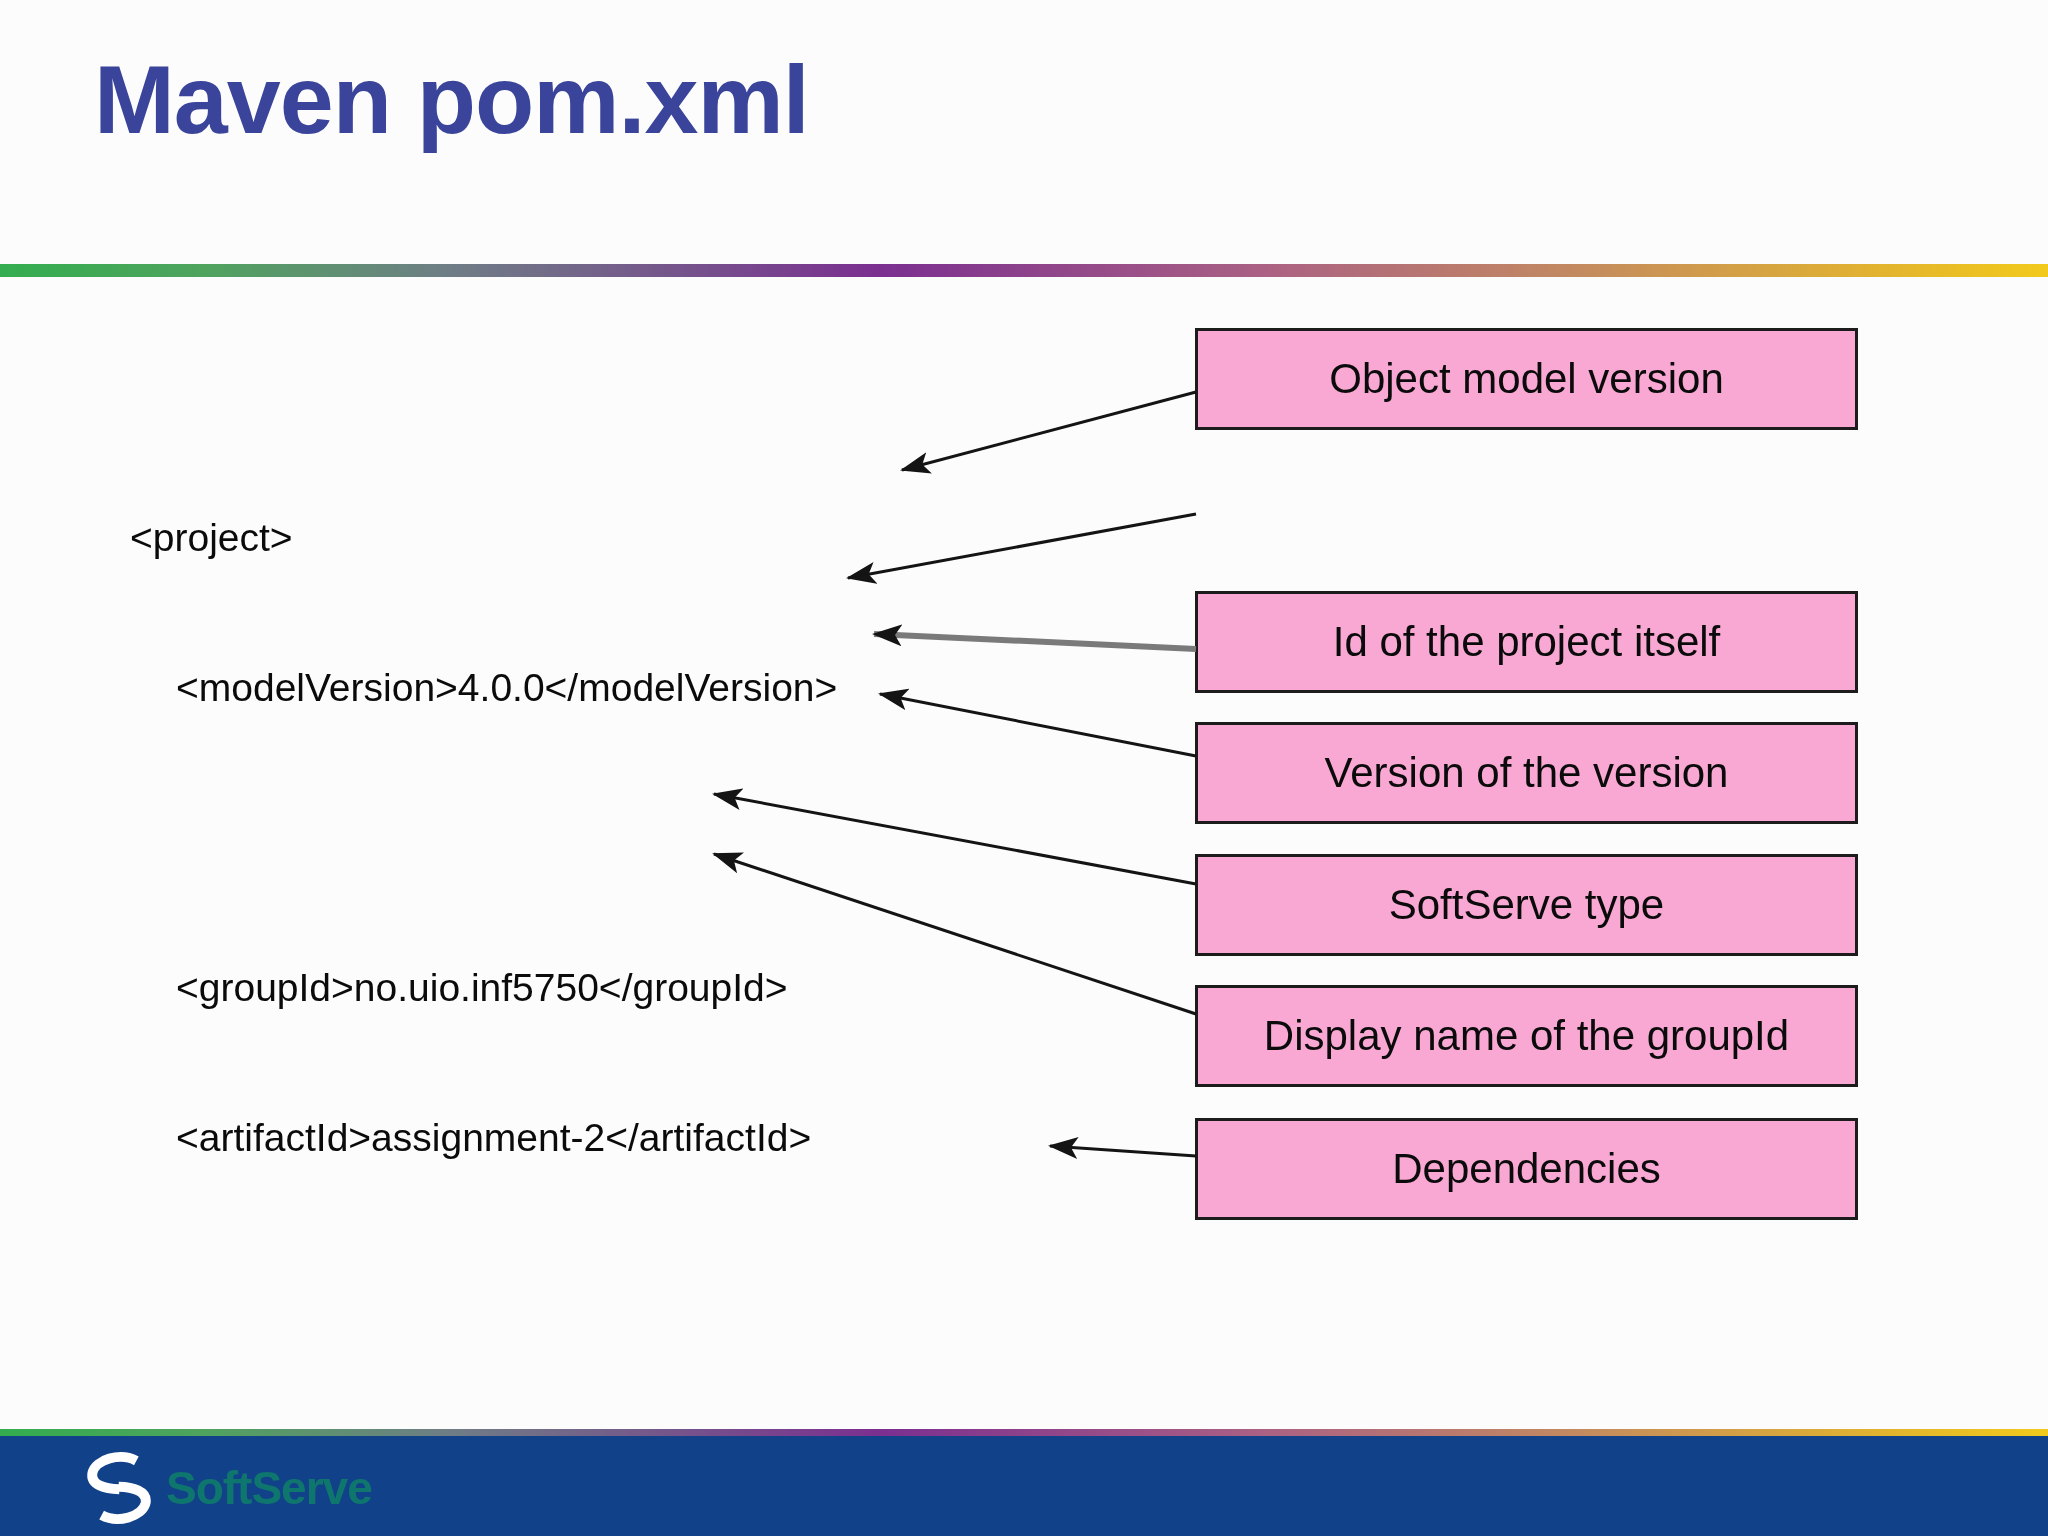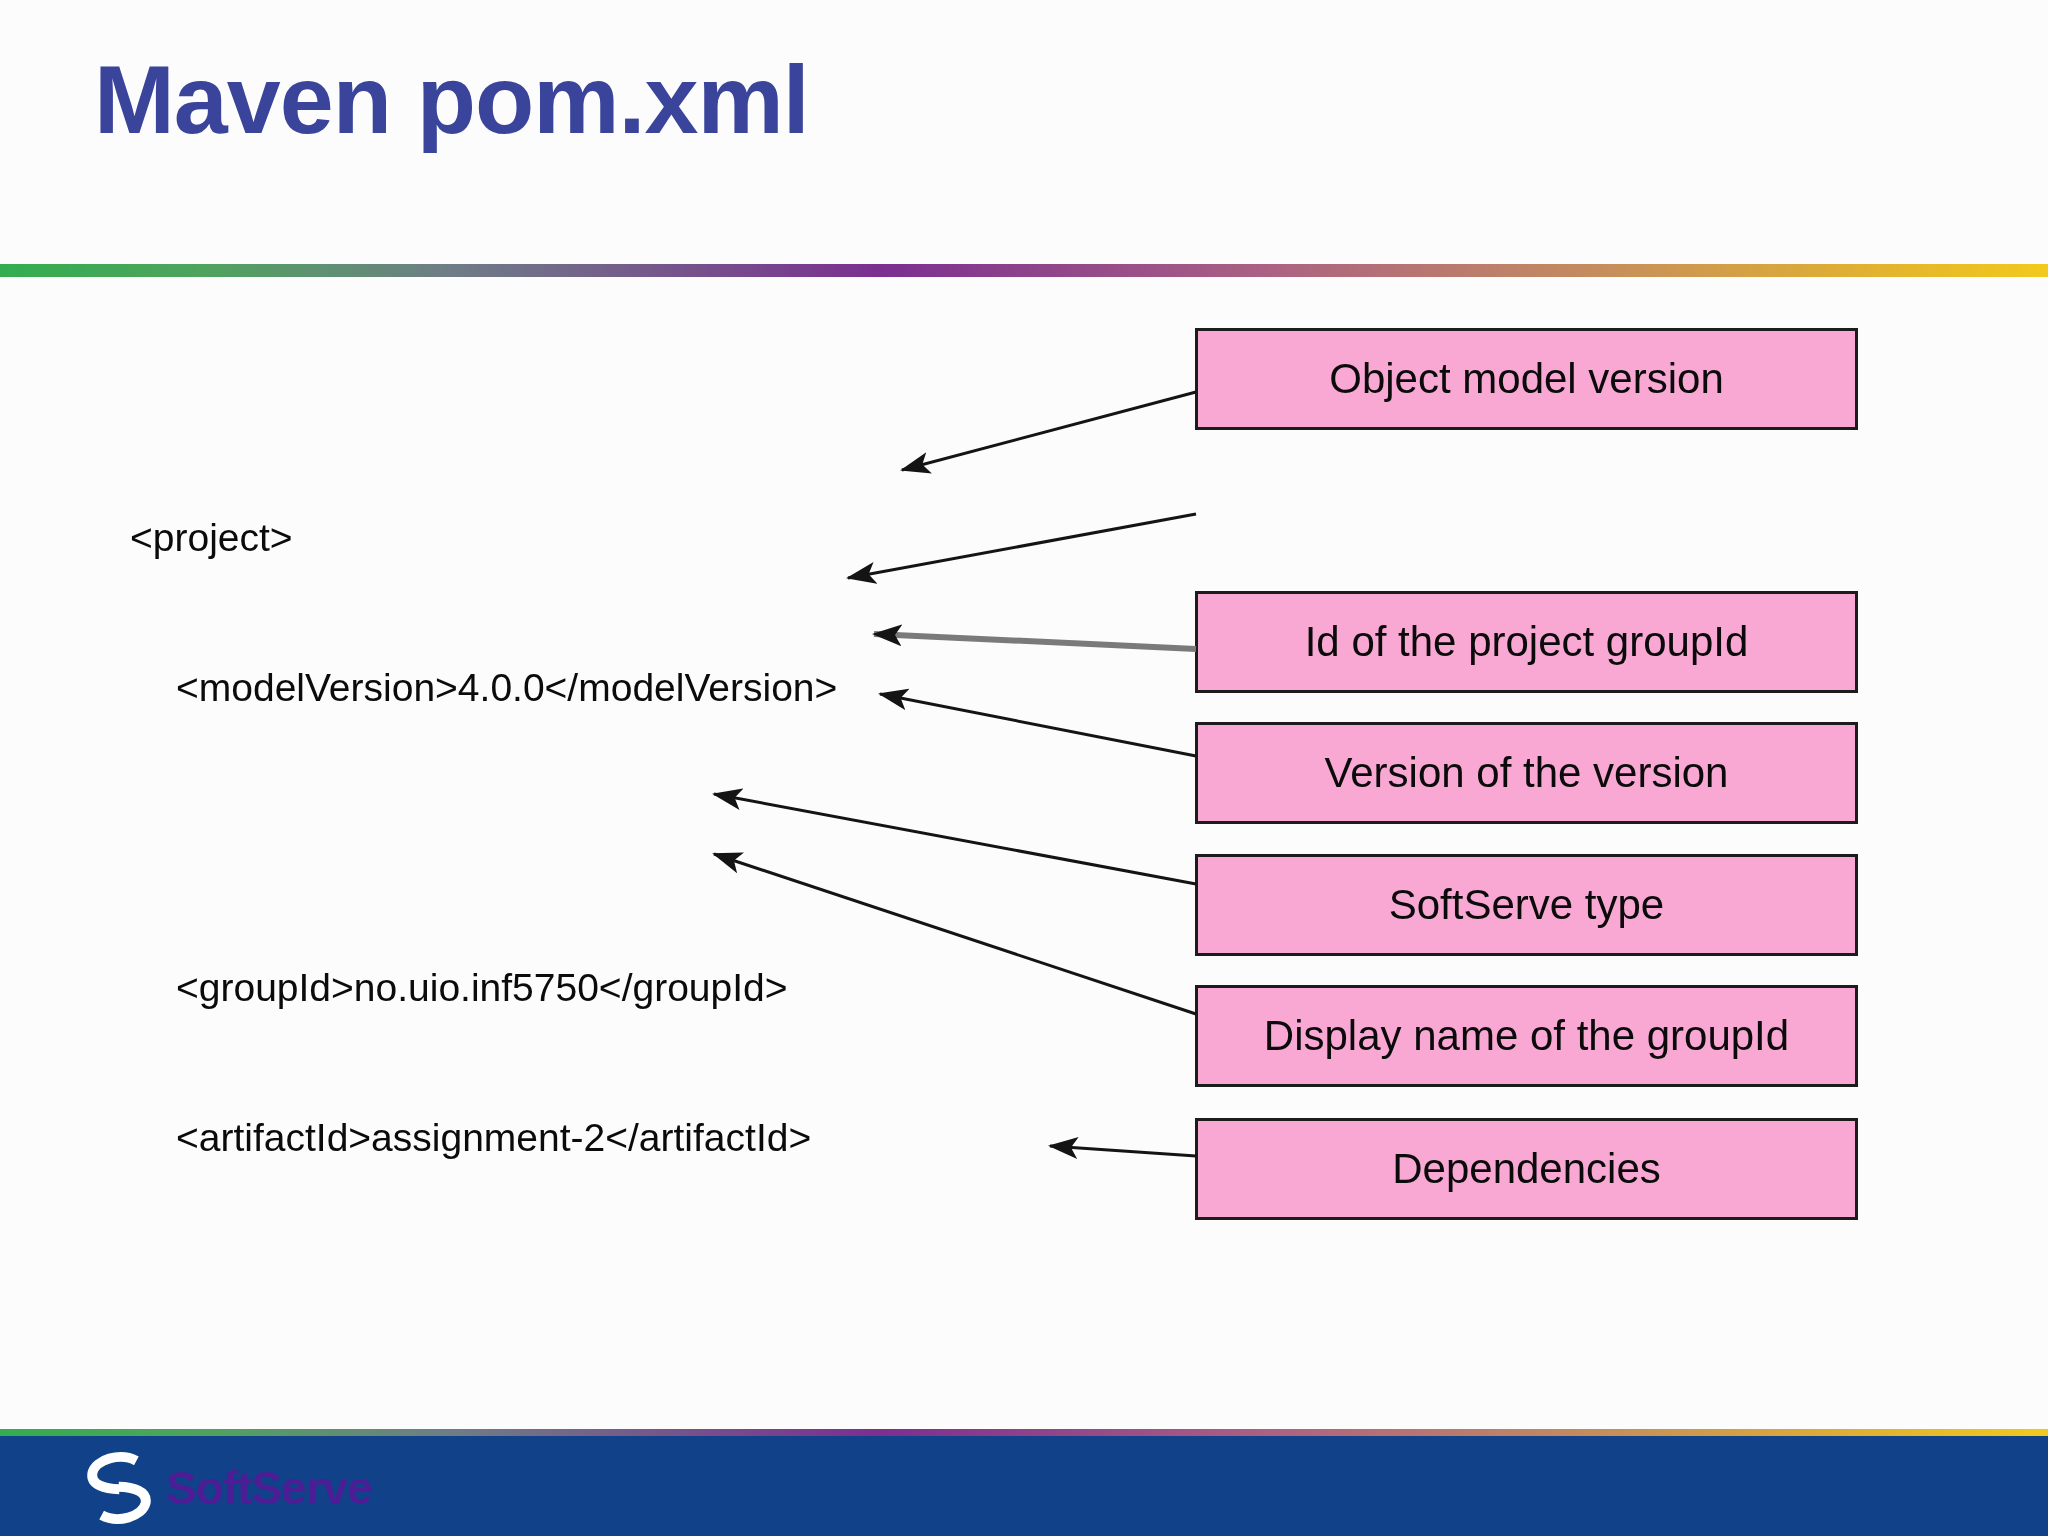--- a/index.html
+++ b/index.html
@@ -31,21 +31,21 @@
   }
   .arrows{position:absolute;left:0;top:0;width:2048px;height:1536px;pointer-events:none;}
   .footer-bar{
     position:absolute;left:0;top:1436px;width:2048px;height:100px;background:#114289;
   }
   .logo{
     position:absolute;left:82px;top:1448px;height:80px;
     display:flex;align-items:center;gap:10px;
   }
   .logo-text{
-    color:#4c1d95;font-size:46px;font-weight:bold;letter-spacing:-1px;
+    color:#0f766e;font-size:46px;font-weight:bold;letter-spacing:-1px;
   }
 </style>
 </head>
 <body>
 
 <div class="slide">
 
   <div class="page-title">Maven pom.xml</div>
 
   <div class="top-gradient"></div>
@@ -66,21 +66,21 @@
     
     
     
     
     
     
     
   </div>
 
   <div class="callout" style="top:328px;">Object model version</div>
-  <div class="callout" style="top:591px;">Id of the project groupId</div>
+  <div class="callout" style="top:591px;">Id of the project itself</div>
   <div class="callout" style="top:722px;">Version of the version</div>
   <div class="callout" style="top:854px;">SoftServe type</div>
   <div class="callout" style="top:985px;">Display name of the groupId</div>
   <div class="callout" style="top:1118px;">Dependencies</div>
 
   <svg class="arrows" viewBox="0 0 2048 1536">
     <defs>
       <marker id="ah" markerUnits="userSpaceOnUse" markerWidth="30" markerHeight="22" refX="28" refY="11" orient="auto">
         <path d="M30,11 L0,0 L7,11 L0,22 Z" fill="#141414"></path>
       </marker>

